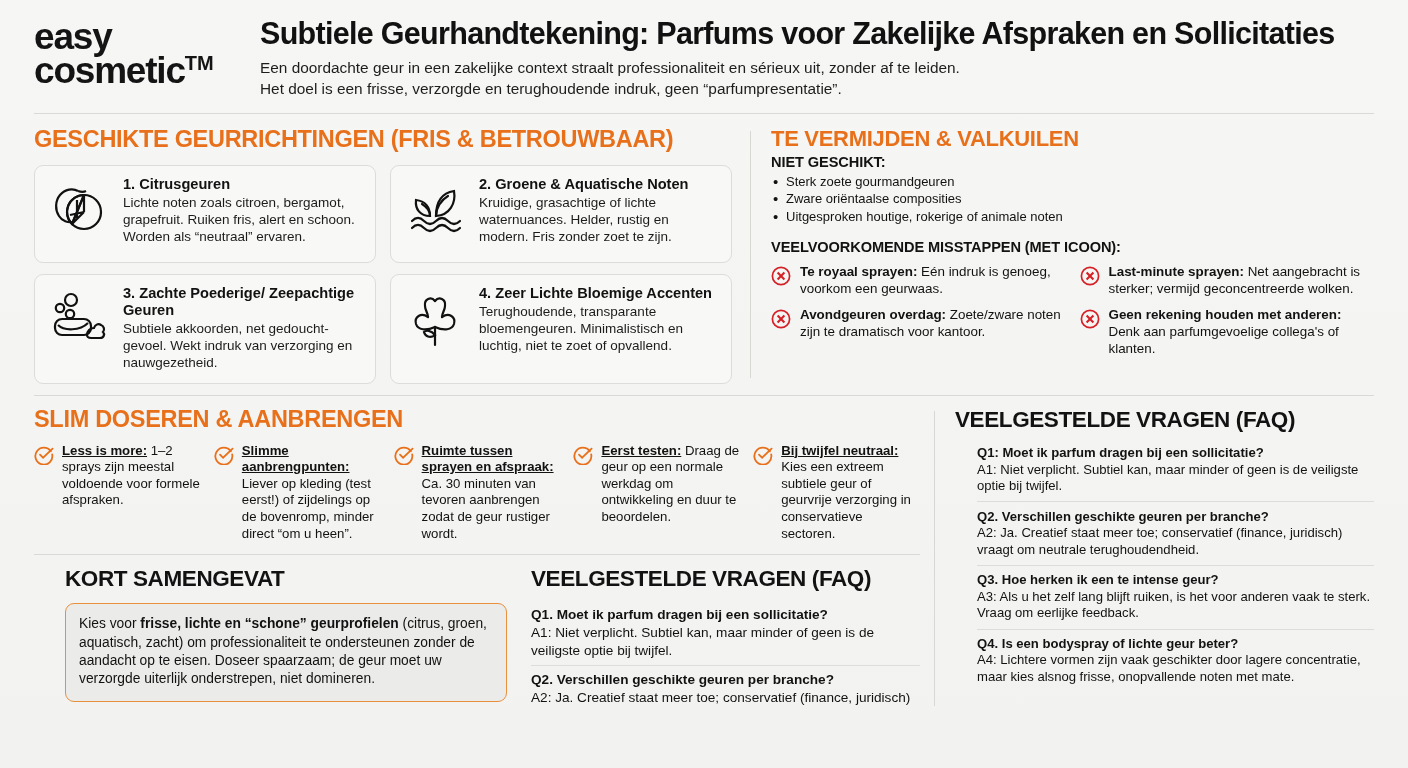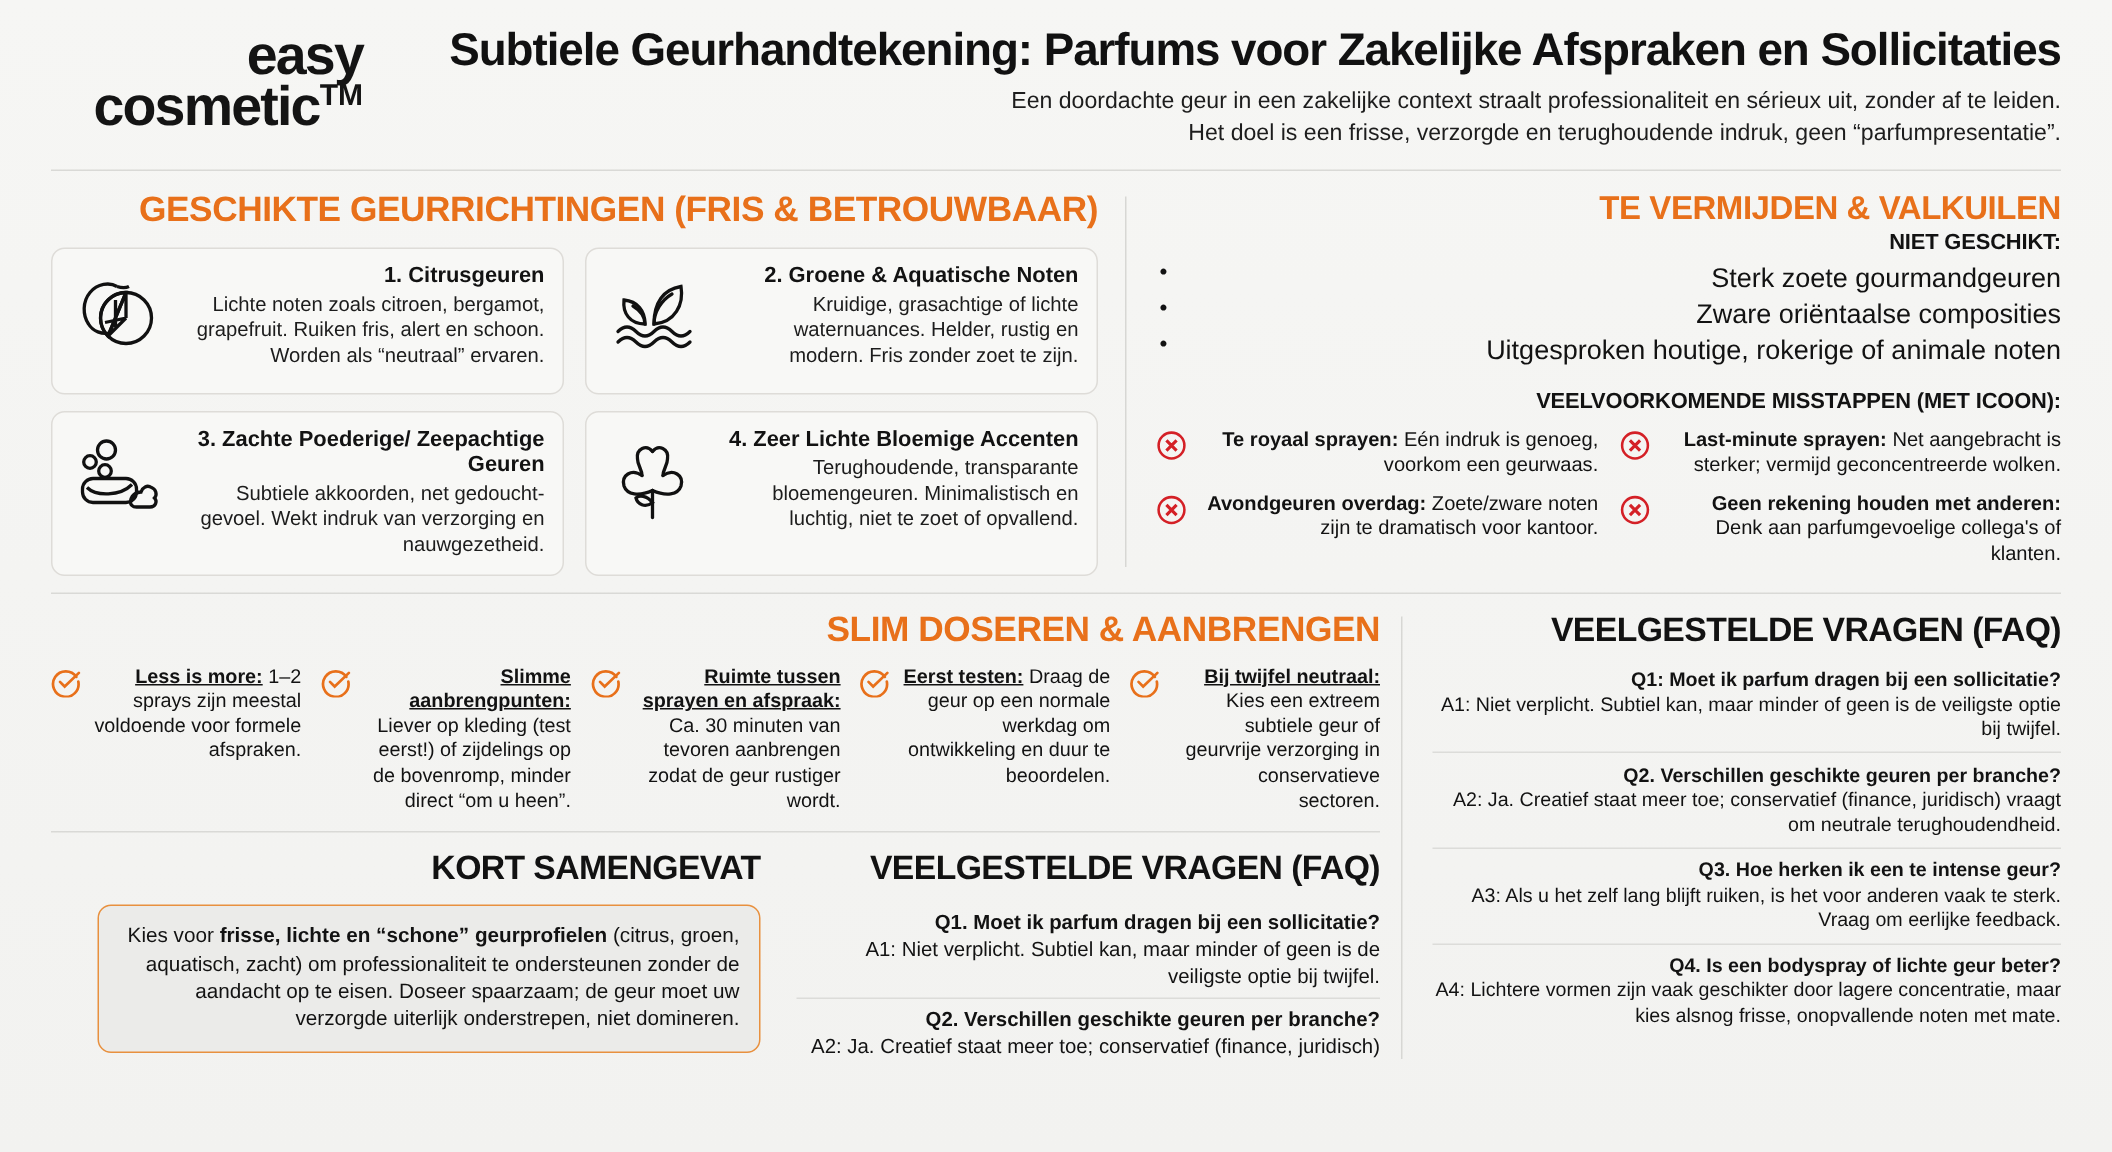--- a/index.html
+++ b/index.html
@@ -7,21 +7,20 @@
     width:1408px; height:768px;
     background:#f4f4f2;
     font-family:"Liberation Sans", sans-serif;
     color:#121212;
     overflow:hidden;
   }
   .page{
     position:relative; width:1408px; height:768px;
     background:linear-gradient(180deg,#f6f6f4 0%, #f2f2f0 100%);
     padding:0 34px;
-    text-align:right;
   }
 
   
   .header{ display:flex; align-items:flex-start; padding-top:14px; gap:18px; }
   .logo{
     width:208px; flex:0 0 208px;
     font-weight:bold; font-size:37px; line-height:0.93;
     letter-spacing:-1.2px; color:#141414; padding-top:6px;
   }
   .logo .l2{ display:block; position:relative; }
@@ -53,21 +52,21 @@
     padding:10px 12px 11px 10px; display:flex; gap:10px; align-items:flex-start;
     min-height:98px;
   }
   .card .ico{ flex:0 0 68px; display:flex; align-items:center; justify-content:center; padding-top:6px; }
   .card .body{ flex:1 1 auto; }
   .card h4{ font-size:14.6px; font-weight:bold; line-height:1.18; margin-bottom:1px; }
   .card p{ font-size:13.5px; line-height:1.28; color:#1c1c1c; }
 
   .sub-h{ font-size:14.6px; font-weight:bold; letter-spacing:-0.1px; margin-top:3px; }
   ul.plain{ list-style:none; margin-top:3px; }
-  ul.plain li{ font-size:18px; line-height:1.35; padding-left:15px; position:relative; }
+  ul.plain li{ font-size:13px; line-height:1.35; padding-left:15px; position:relative; }
   ul.plain li:before{
     content:"•"; position:absolute; left:2px; top:-1px; font-size:15px;
   }
   .sub-h2{ font-size:14.6px; font-weight:bold; margin-top:14px; letter-spacing:-0.1px; }
 
   .pitfalls{ display:grid; grid-template-columns:1fr 1fr; gap:9px 14px; margin-top:9px; }
   .pf{ display:flex; gap:8px; align-items:flex-start; }
   .pf .xi{ flex:0 0 21px; padding-top:2px; }
   .pf .t{ font-size:13.4px; line-height:1.26; }
   .pf .t b{ font-weight:bold; }
@@ -347,21 +346,21 @@
           </div>
         </div>
       </div>
 
     </div>
 
     <div class="vdiv"></div>
 
     <div class="b2-right faq-right">
       <div class="blk-title">VEELGESTELDE VRAGEN (FAQ)</div>
-      <div style="margin-top:6px;">
+      <div style="margin-top:6px;margin-left:22px;">
         <div class="faq-item">
           <div class="faq-q">Q1: Moet ik parfum dragen bij een sollicitatie?</div>
           <div class="faq-a">A1: Niet verplicht. Subtiel kan, maar minder of geen is de veiligste optie bij twijfel.</div>
         </div>
         <div class="faq-item">
           <div class="faq-q">Q2. Verschillen geschikte geuren per branche?</div>
           <div class="faq-a">A2: Ja. Creatief staat meer toe; conservatief (finance, juridisch) vraagt om neutrale terughoudendheid.</div>
         </div>
         <div class="faq-item">
           <div class="faq-q">Q3. Hoe herken ik een te intense geur?</div>

